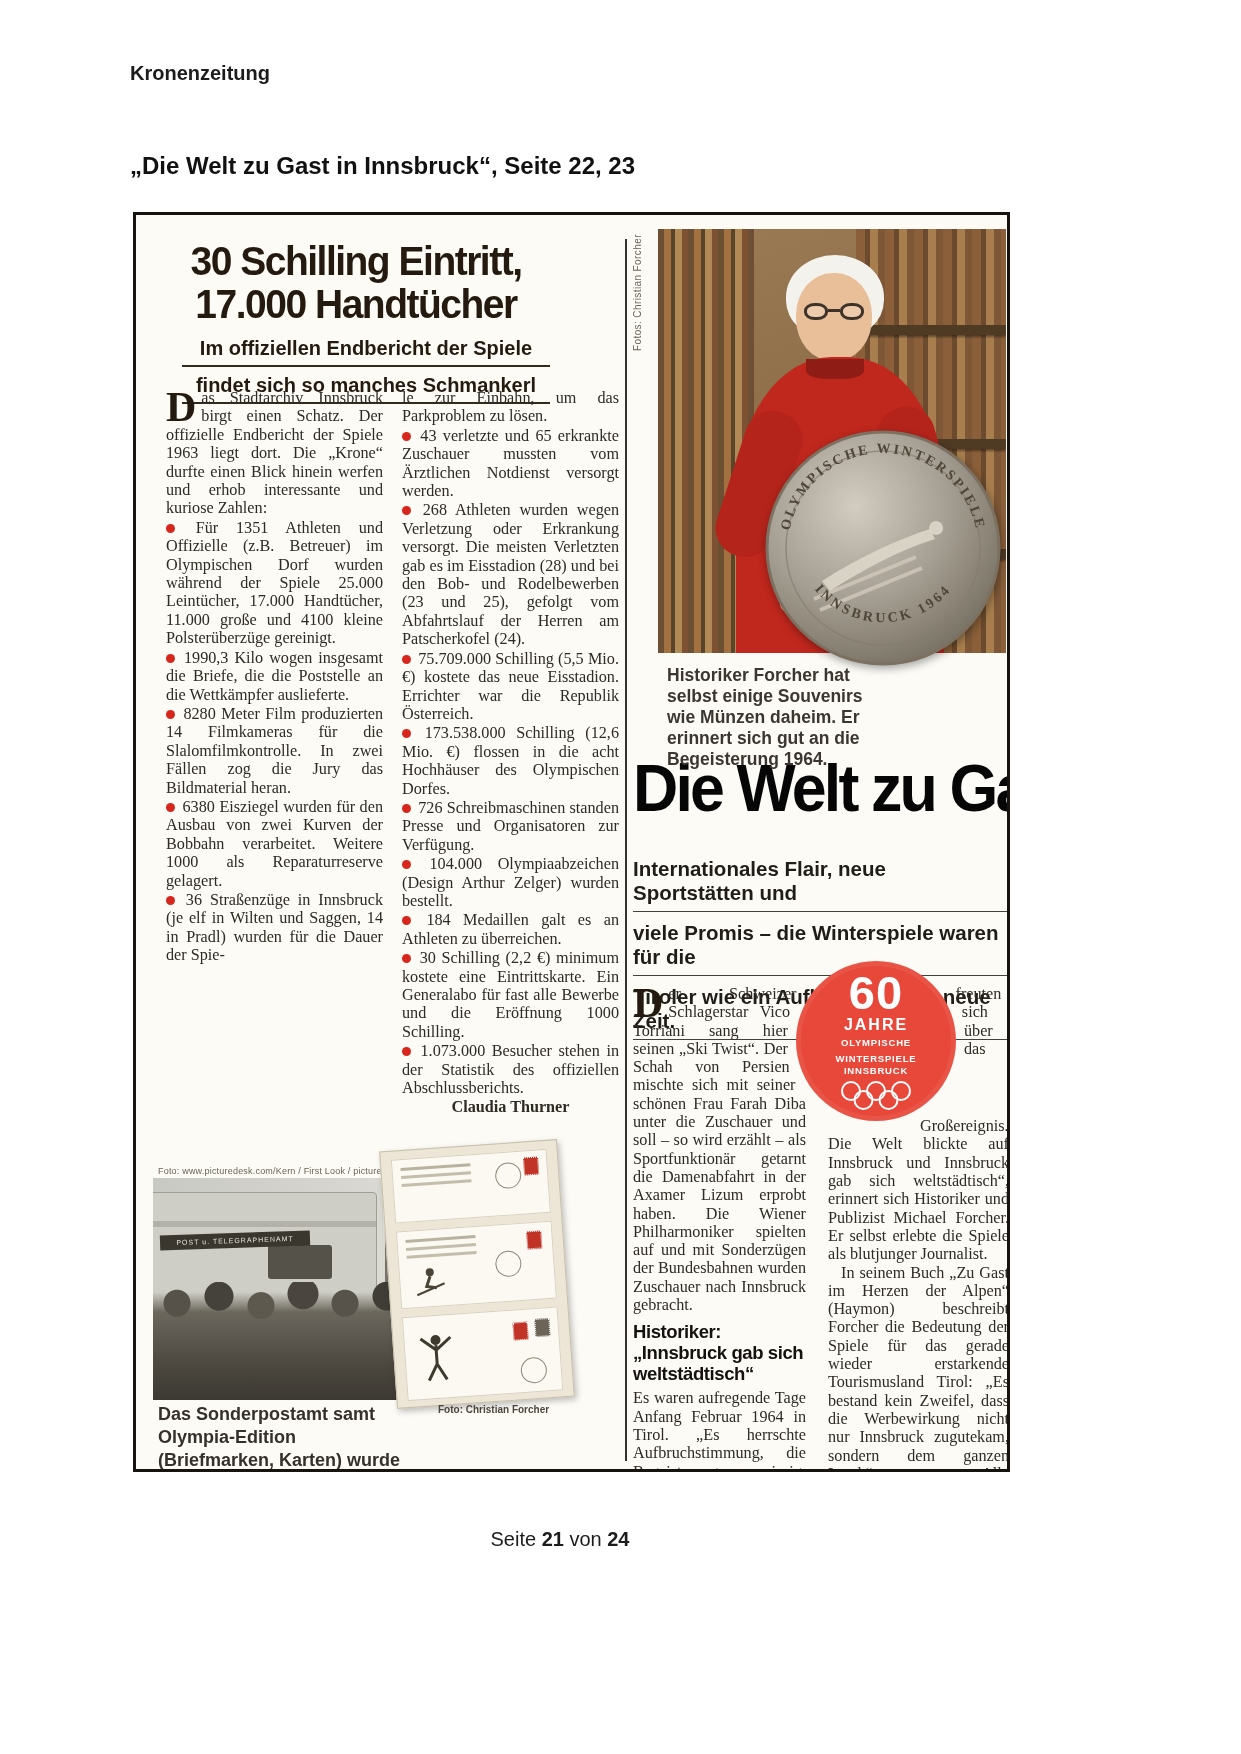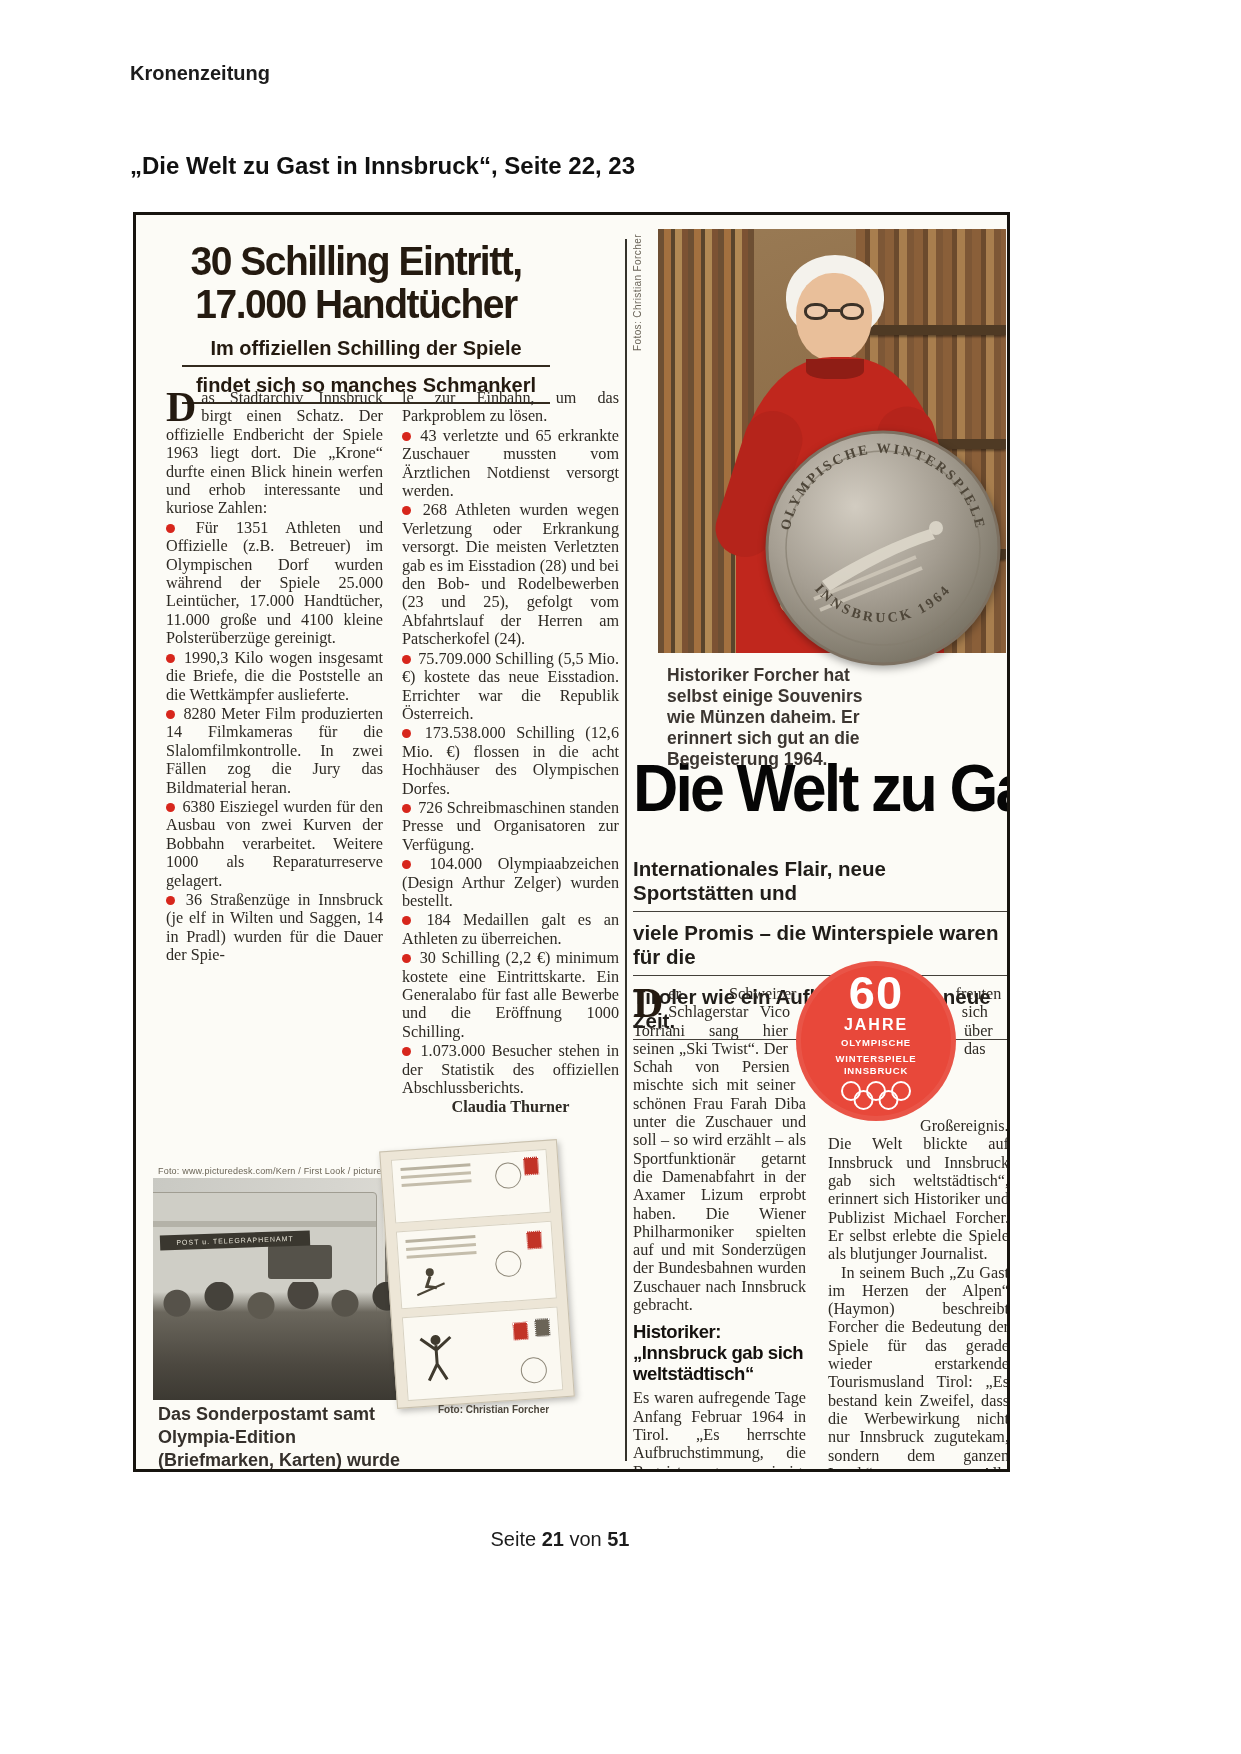--- a/index.html
+++ b/index.html
@@ -148,21 +148,21 @@
   <div class="publication">Kronenzeitung</div>
   <div class="doc-title">„Die Welt zu Gast in Innsbruck“, Seite 22, 23</div>
 
   <div class="clipping">
 
     <div class="lh-wrap">
       <div class="lh-line">30 Schilling Eintritt,</div>
       <div class="lh-line">17.000 Handtücher</div>
     </div>
     <div class="lsub">
-      <div class="line">Im offiziellen Schilling der Spiele</div>
+      <div class="line">Im offiziellen Endbericht der Spiele</div>
       <div class="line">findet sich so manches Schmankerl</div>
     </div>
 
     <div class="newscol col1">
       <p class="intro"><span class="dropcap">D</span><span>as Stadtarchiv Innsbruck birgt einen Schatz. Der offizielle Endbericht der Spiele 1963 liegt dort. Die „Krone“ durfte einen Blick hinein werfen und erhob interessante und kuriose Zahlen:</span></p>
       <div>
           <p><span class="dot"></span> Für 1351 Athleten und Offizielle (z.B. Betreuer) im Olympischen Dorf wurden während der Spiele 25.000 Leintücher, 17.000 Handtücher, 11.000 große und 4100 kleine Polsterüberzüge gereinigt.</p>
           <p><span class="dot"></span> 1990,3 Kilo wogen insgesamt die Briefe, die die Poststelle an die Wettkämpfer auslieferte.</p>
           <p><span class="dot"></span> 8280 Meter Film produzierten 14 Filmkameras für die Slalomfilmkontrolle. In zwei Fällen zog die Jury das Bildmaterial heran.</p>
           <p><span class="dot"></span> 6380 Eisziegel wurden für den Ausbau von zwei Kurven der Bobbahn verarbeitet. Weitere 1000 als Reparaturreserve gelagert.</p>
@@ -314,16 +314,16 @@
         <circle cx="37" cy="10" r="9" fill="none" stroke="#fff" stroke-width="2"></circle>
         <circle cx="62" cy="10" r="9" fill="none" stroke="#fff" stroke-width="2"></circle>
         <circle cx="24.5" cy="19" r="9" fill="none" stroke="#fff" stroke-width="2"></circle>
         <circle cx="49.5" cy="19" r="9" fill="none" stroke="#fff" stroke-width="2"></circle>
       </svg>
     </div>
 
   </div>
 
   <div class="page-footer">
-    <span>Seite </span><b>21</b><span> von </span><b>51</b>
+    <span>Seite </span><b>21</b><span> von </span><b>24</b>
   </div>
 
 </div>
 
 </body></html>

